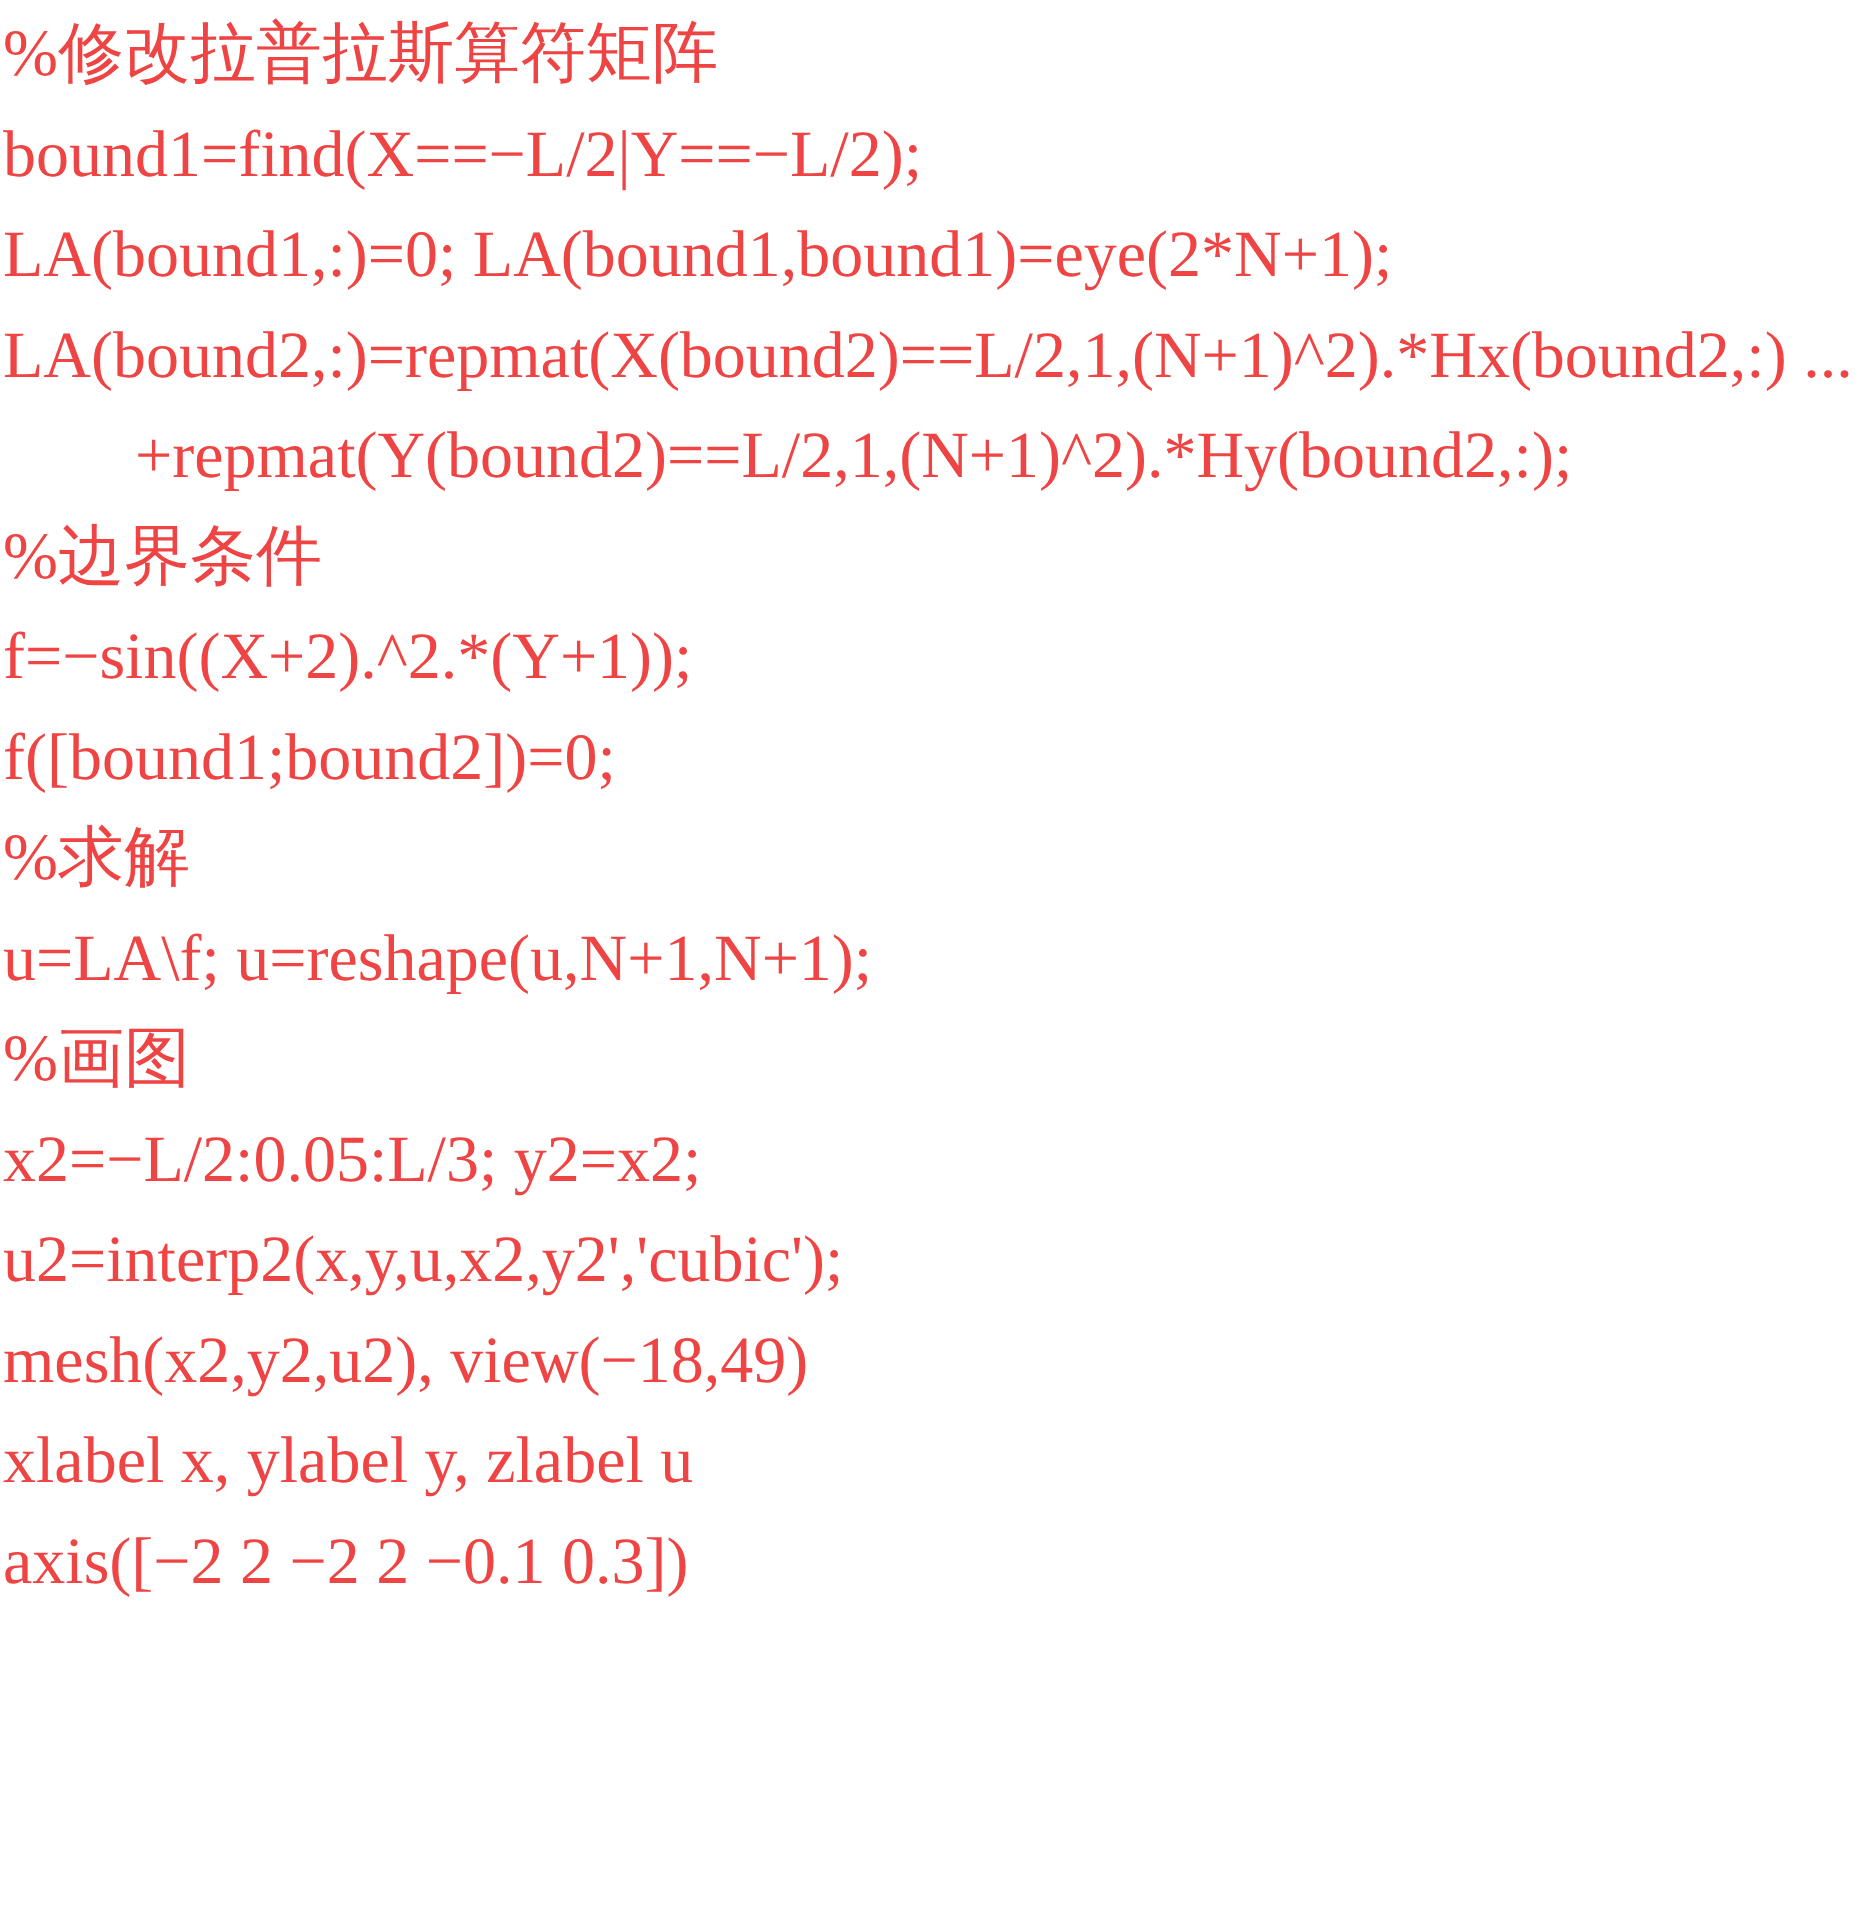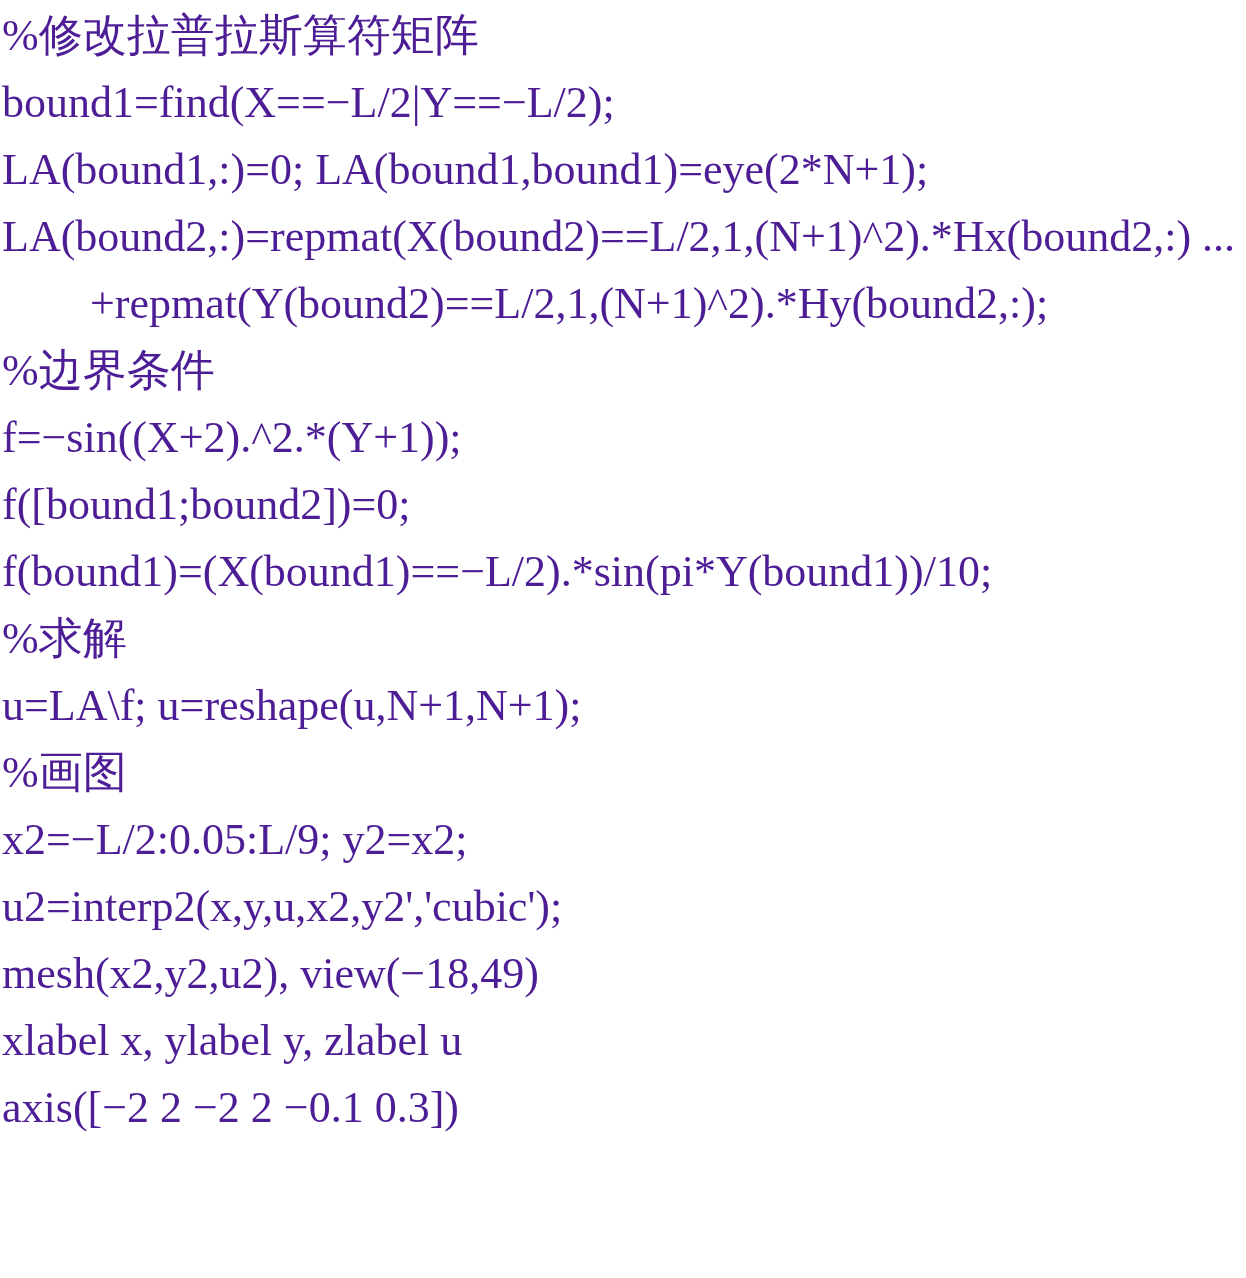--- a/index.html
+++ b/index.html
@@ -7,21 +7,21 @@
       padding: 0;
       background: #ffffff;
       width: 1246px;
       height: 1278px;
       overflow: hidden;
     }
     .page {
       width: 1246px;
       height: 1278px;
       background: #ffffff;
-      color: #4c1d95;
+      color: #ef4444;
       font-family: "Liberation Serif", "DejaVu Serif", serif;
       font-size: 44px;
       padding: 2px 0 0 2px;
       box-sizing: border-box;
     }
     .code-line {
       height: 67px;
       line-height: 67px;
       white-space: pre;
       letter-spacing: 0px;
@@ -32,22 +32,21 @@
 
 <div class="page">
   <div class="code-line">%修改拉普拉斯算符矩阵</div>
   <div class="code-line">bound1=find(X==−L/2|Y==−L/2);</div>
   <div class="code-line">LA(bound1,:)=0; LA(bound1,bound1)=eye(2*N+1);</div>
   <div class="code-line">LA(bound2,:)=repmat(X(bound2)==L/2,1,(N+1)^2).*Hx(bound2,:) ...</div>
   <div class="code-line">        +repmat(Y(bound2)==L/2,1,(N+1)^2).*Hy(bound2,:);</div>
   <div class="code-line">%边界条件</div>
   <div class="code-line">f=−sin((X+2).^2.*(Y+1));</div>
   <div class="code-line">f([bound1;bound2])=0;</div>
-  <div class="code-line">f(bound1)=(X(bound1)==−L/2).*sin(pi*Y(bound1))/10;</div>
   <div class="code-line">%求解</div>
   <div class="code-line">u=LA\f; u=reshape(u,N+1,N+1);</div>
   <div class="code-line">%画图</div>
-  <div class="code-line">x2=−L/2:0.05:L/9; y2=x2;</div>
+  <div class="code-line">x2=−L/2:0.05:L/3; y2=x2;</div>
   <div class="code-line">u2=interp2(x,y,u,x2,y2','cubic');</div>
   <div class="code-line">mesh(x2,y2,u2), view(−18,49)</div>
   <div class="code-line">xlabel x, ylabel y, zlabel u</div>
   <div class="code-line">axis([−2 2 −2 2 −0.1 0.3])</div>
 </div>
 
 </body></html>

